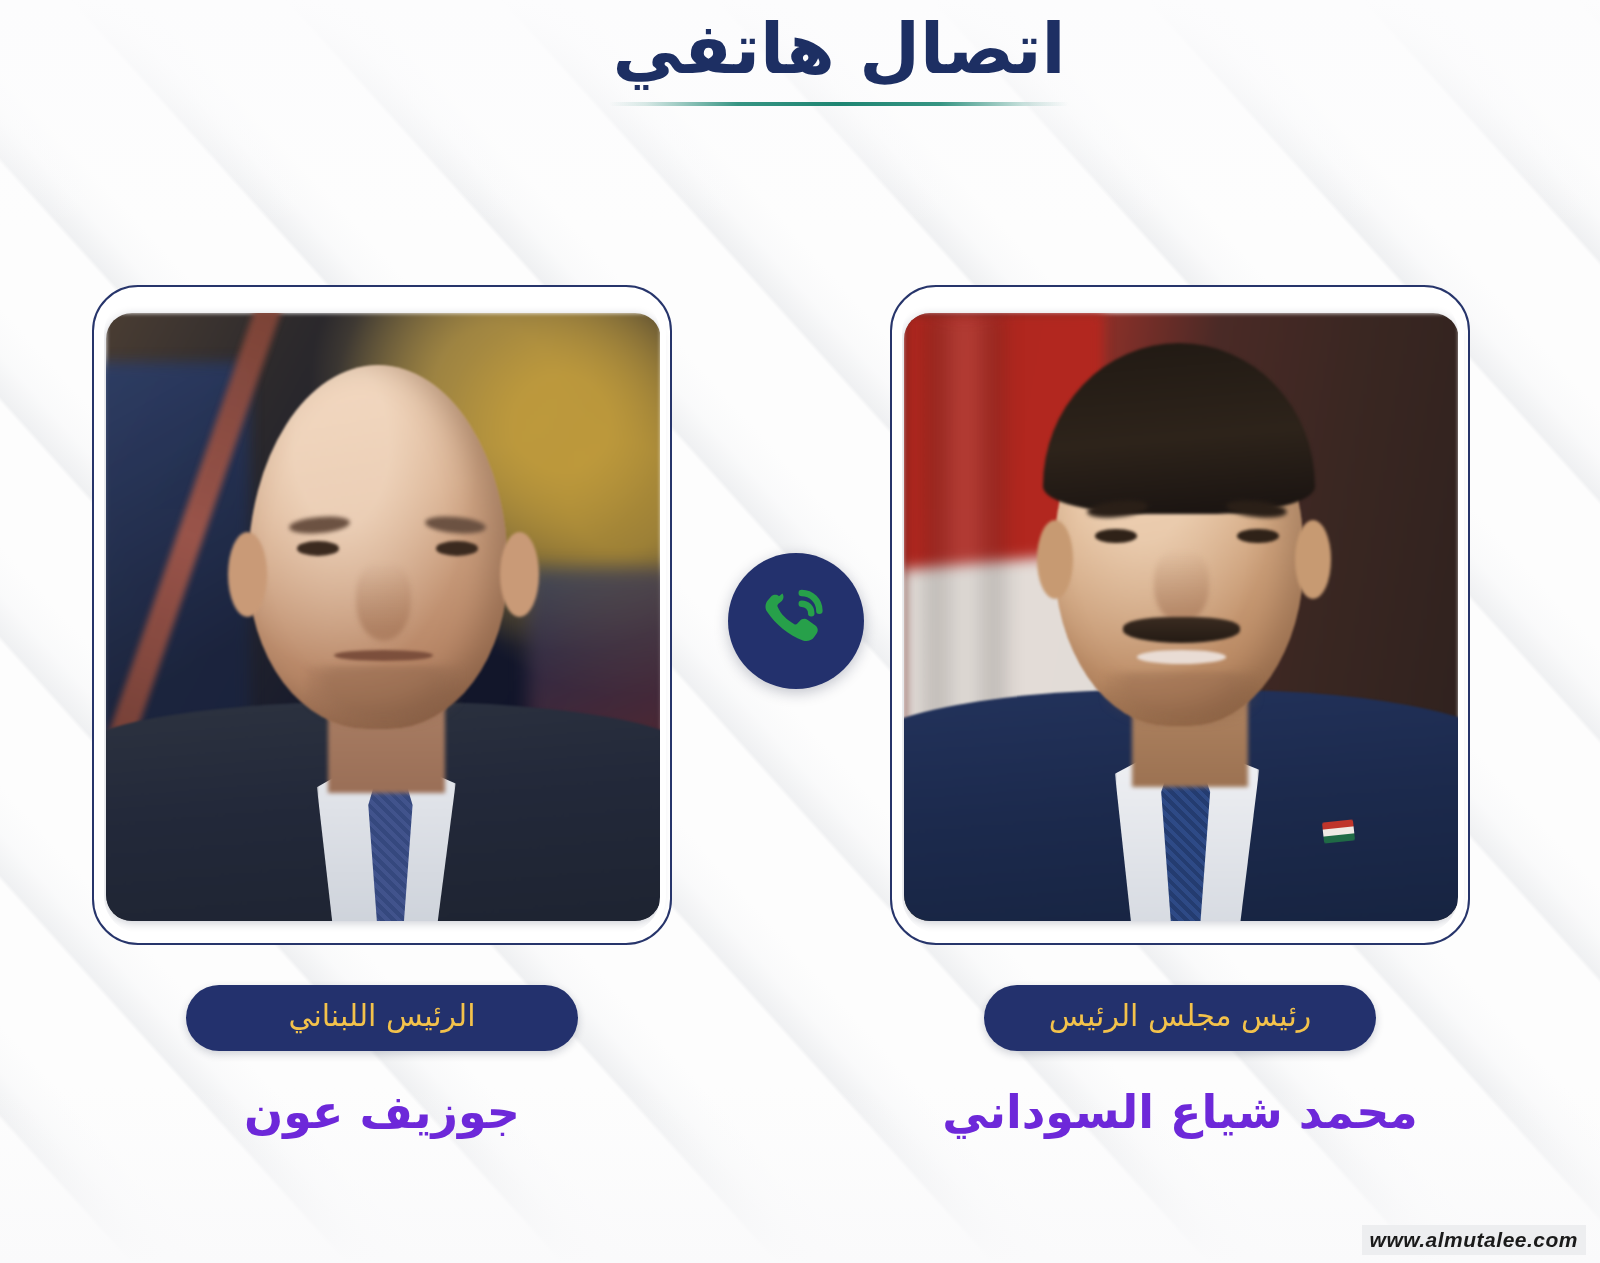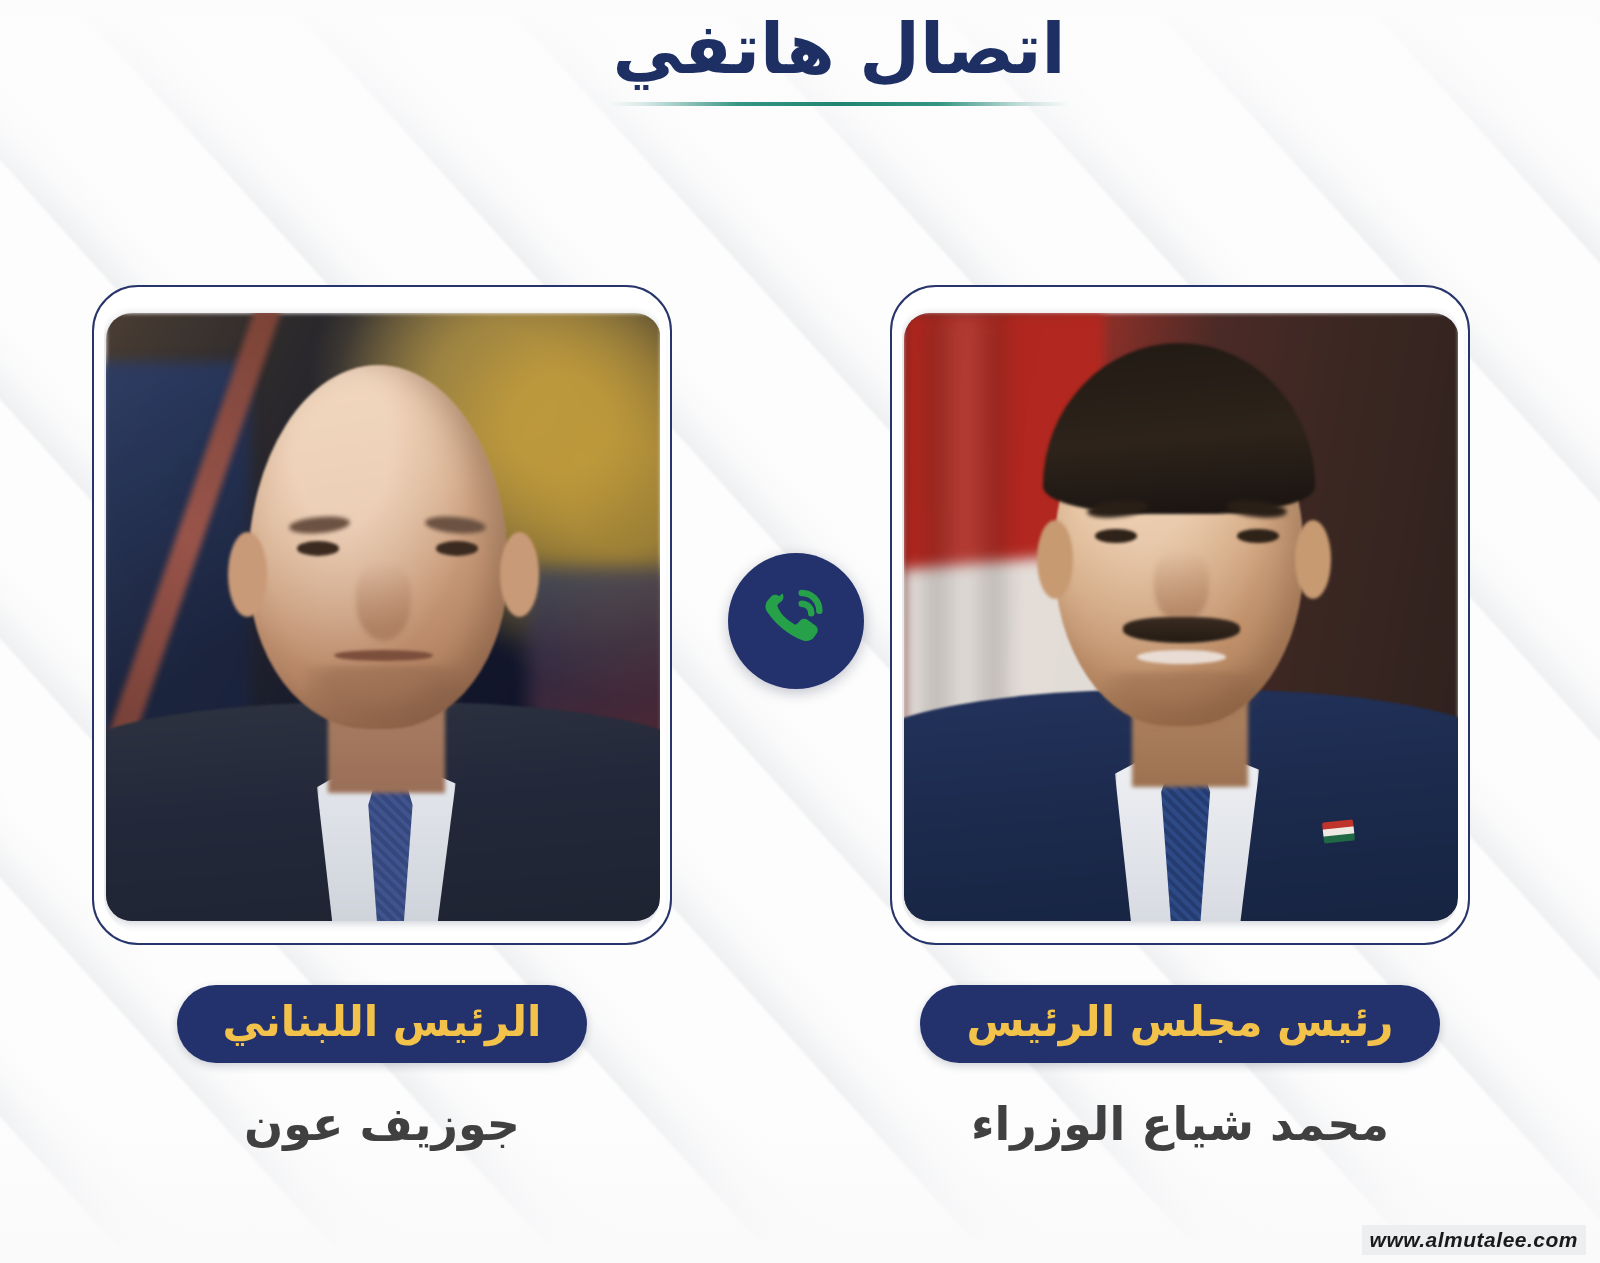--- a/index.html
+++ b/index.html
@@ -393,31 +393,31 @@
 
   
   .role-pill {
     display: inline-block;
     margin-top: 40px;
     min-width: 300px;
     padding: 16px 46px 20px 46px;
     background: #23316d;
     color: #f3c24b;
     border-radius: 40px;
-    font-size: 42px;
-    font-weight: 700;
+    font-size: 30px;
+    font-weight: 400;
     line-height: 1;
     direction: rtl;
     box-shadow: 0 3px 8px rgba(20,28,58,0.2);
   }
   .person-name {
     margin-top: 36px;
     font-size: 46px;
     font-weight: 700;
-    color: #404040;
+    color: #6d28d9;
     direction: rtl;
     line-height: 1.1;
   }
 
   
   .call-badge {
     position: absolute;
     left: 728px;
     top: 553px;
     width: 136px;
@@ -516,21 +516,21 @@
             <div class="p-right-eye-r"></div>
             <div class="p-right-nose"></div>
             <div class="p-right-mous"></div>
             <div class="p-right-mouth"></div>
             <div class="p-right-chin"></div>
           </div>
         </div>
       </div>
 
       <div class="role-pill">رئيس مجلس الرئيس</div>
-      <div class="person-name">محمد شياع الوزراء</div>
+      <div class="person-name">محمد شياع السوداني</div>
     </div>
 
     <div class="call-badge">
       <svg width="80" height="80" viewBox="0 0 64 64" aria-hidden="true">
 
         <path d="M18.4 12.2c-1.9-1.7-4.8-1.5-6.5.4l-2.4 2.7c-2.3 2.6-2.5 6.4-.6 9.3
                  3.3 5 7.5 9.6 12.4 13.6 4.9 4 10.4 7.2 16.2 9.3 3.2 1.2 6.9.1 8.9-2.6
                  l2.1-2.9c1.5-2.1 1.1-5-1-6.5l-6.1-4.4c-2-1.4-4.8-1.1-6.4.8l-1.9 2.2
                  c-.6.7-1.6.9-2.4.5-2.9-1.5-5.6-3.5-7.9-5.9-2.3-2.4-4.2-5.2-5.5-8.2
                  -.4-.8-.1-1.8.6-2.4l2.3-1.8c2-1.6 2.4-4.4.9-6.4z" fill="#27a04a"></path>

